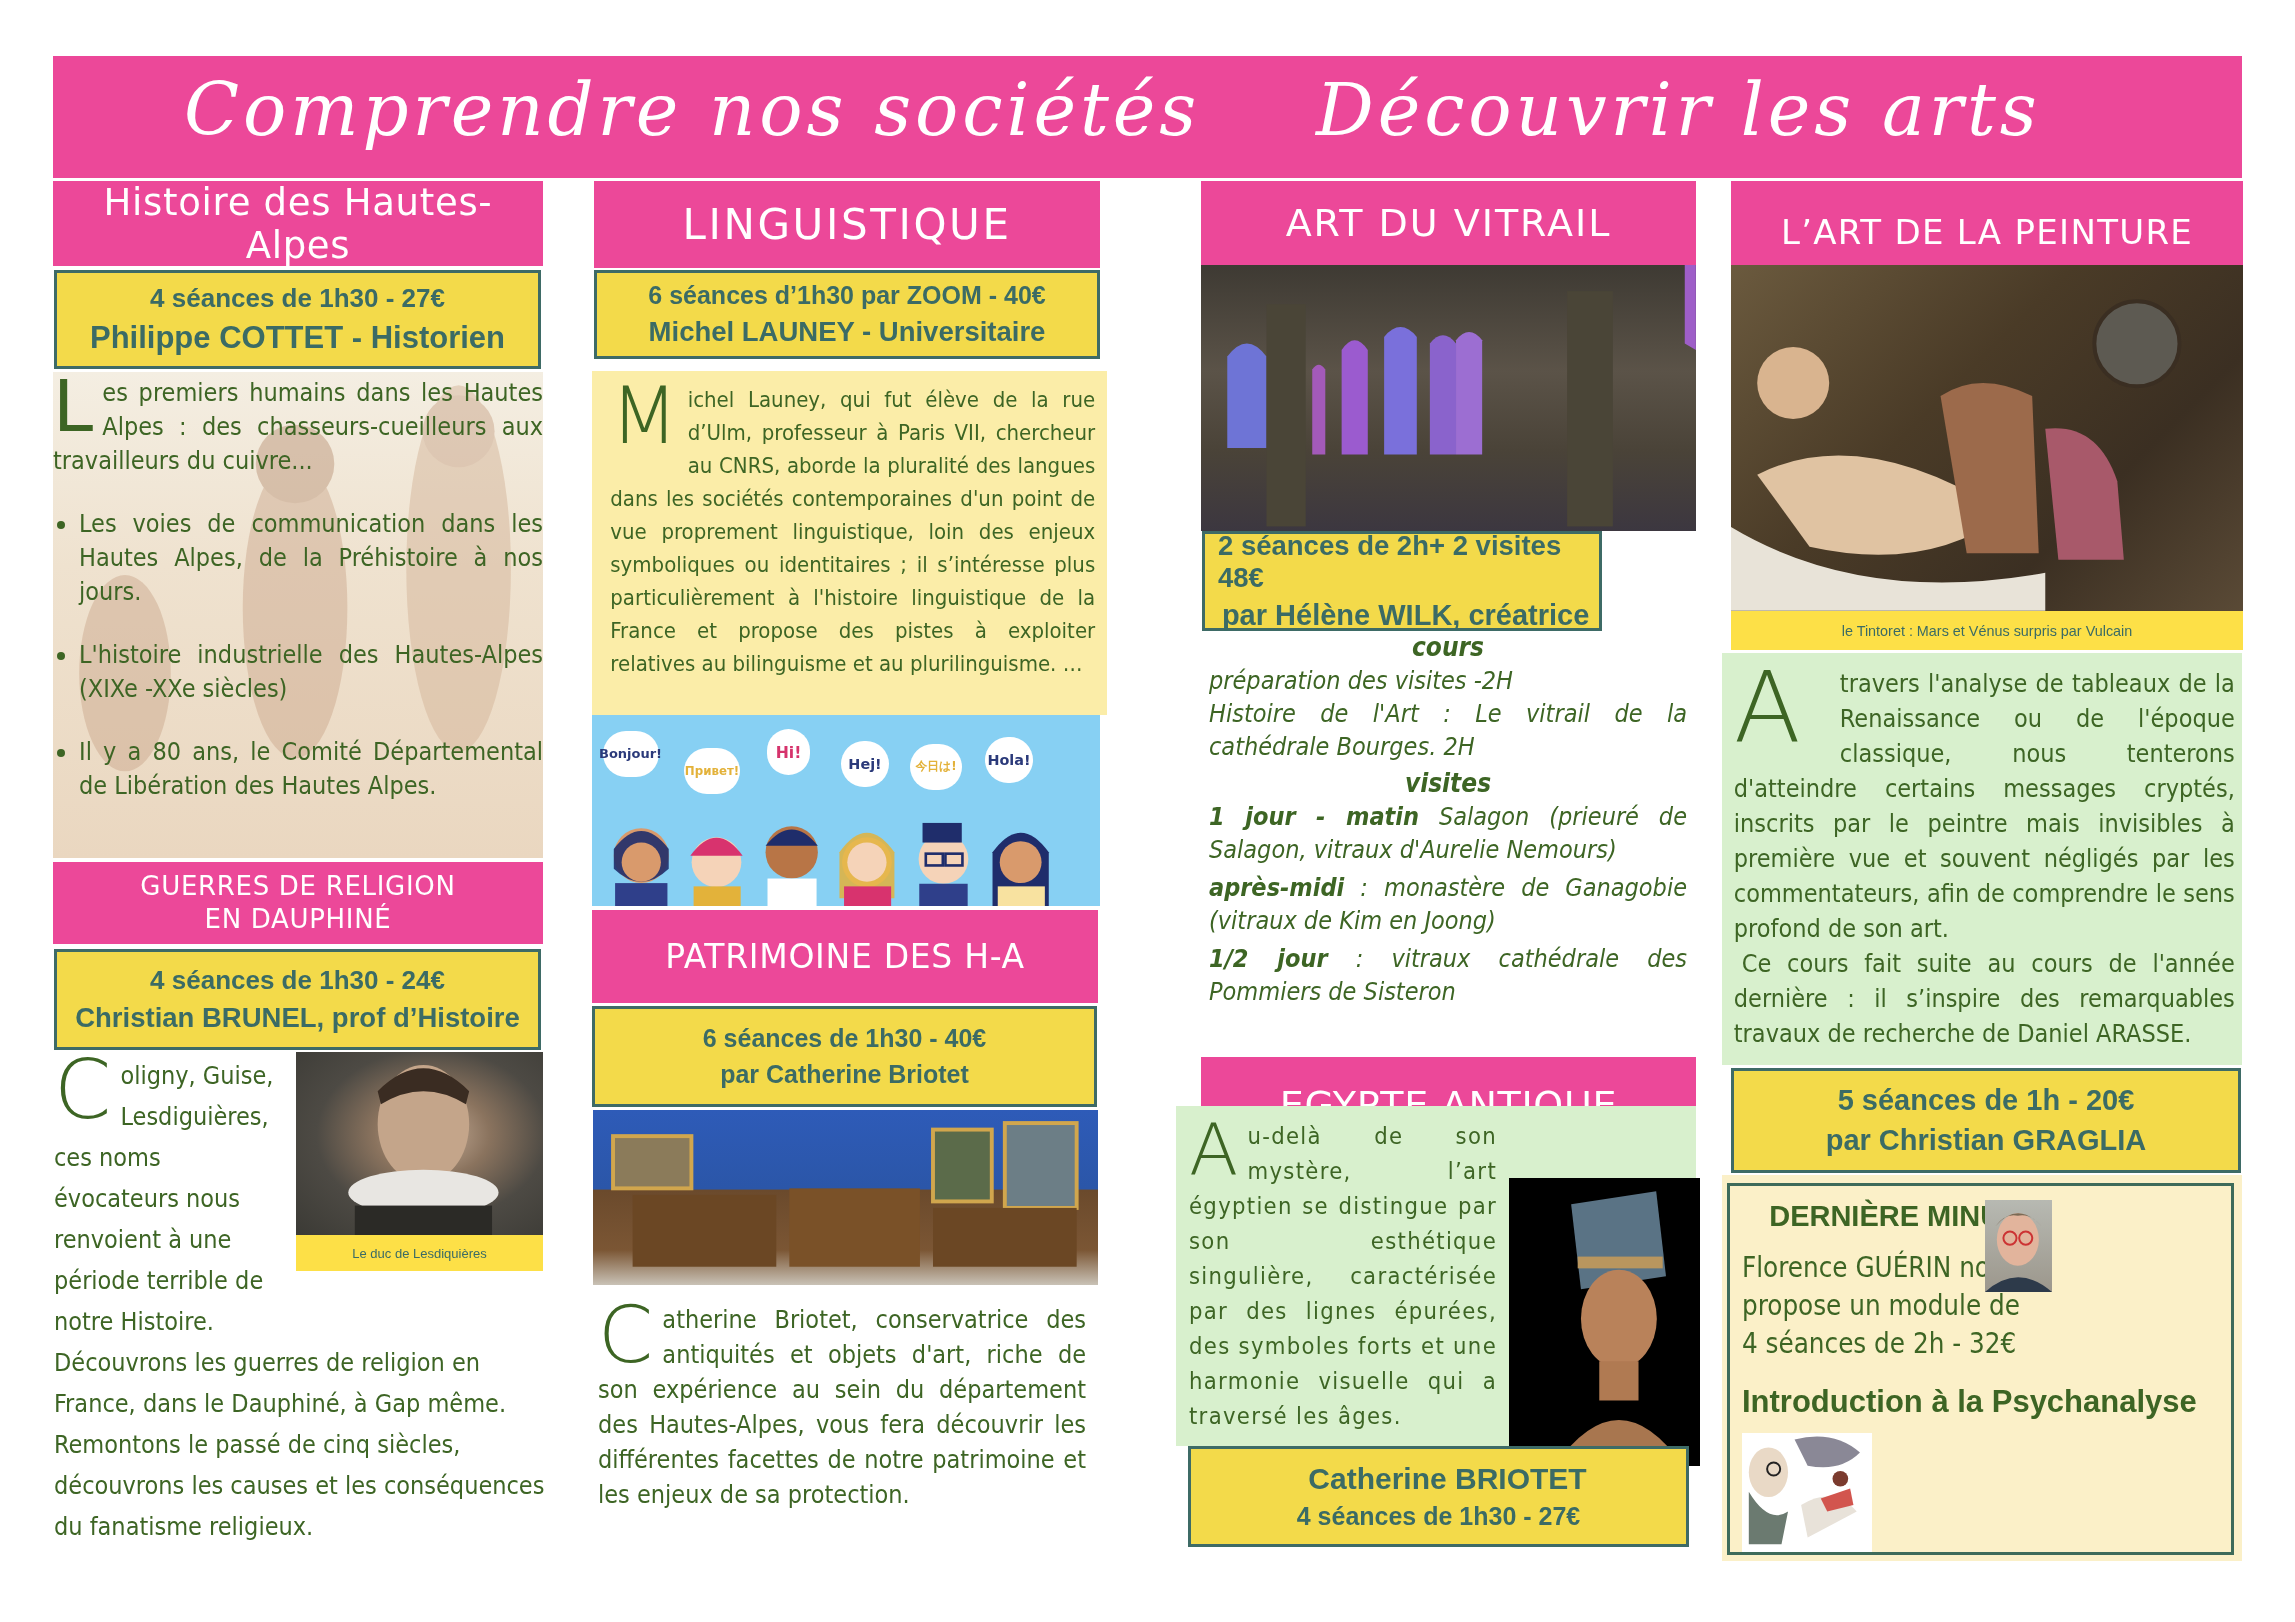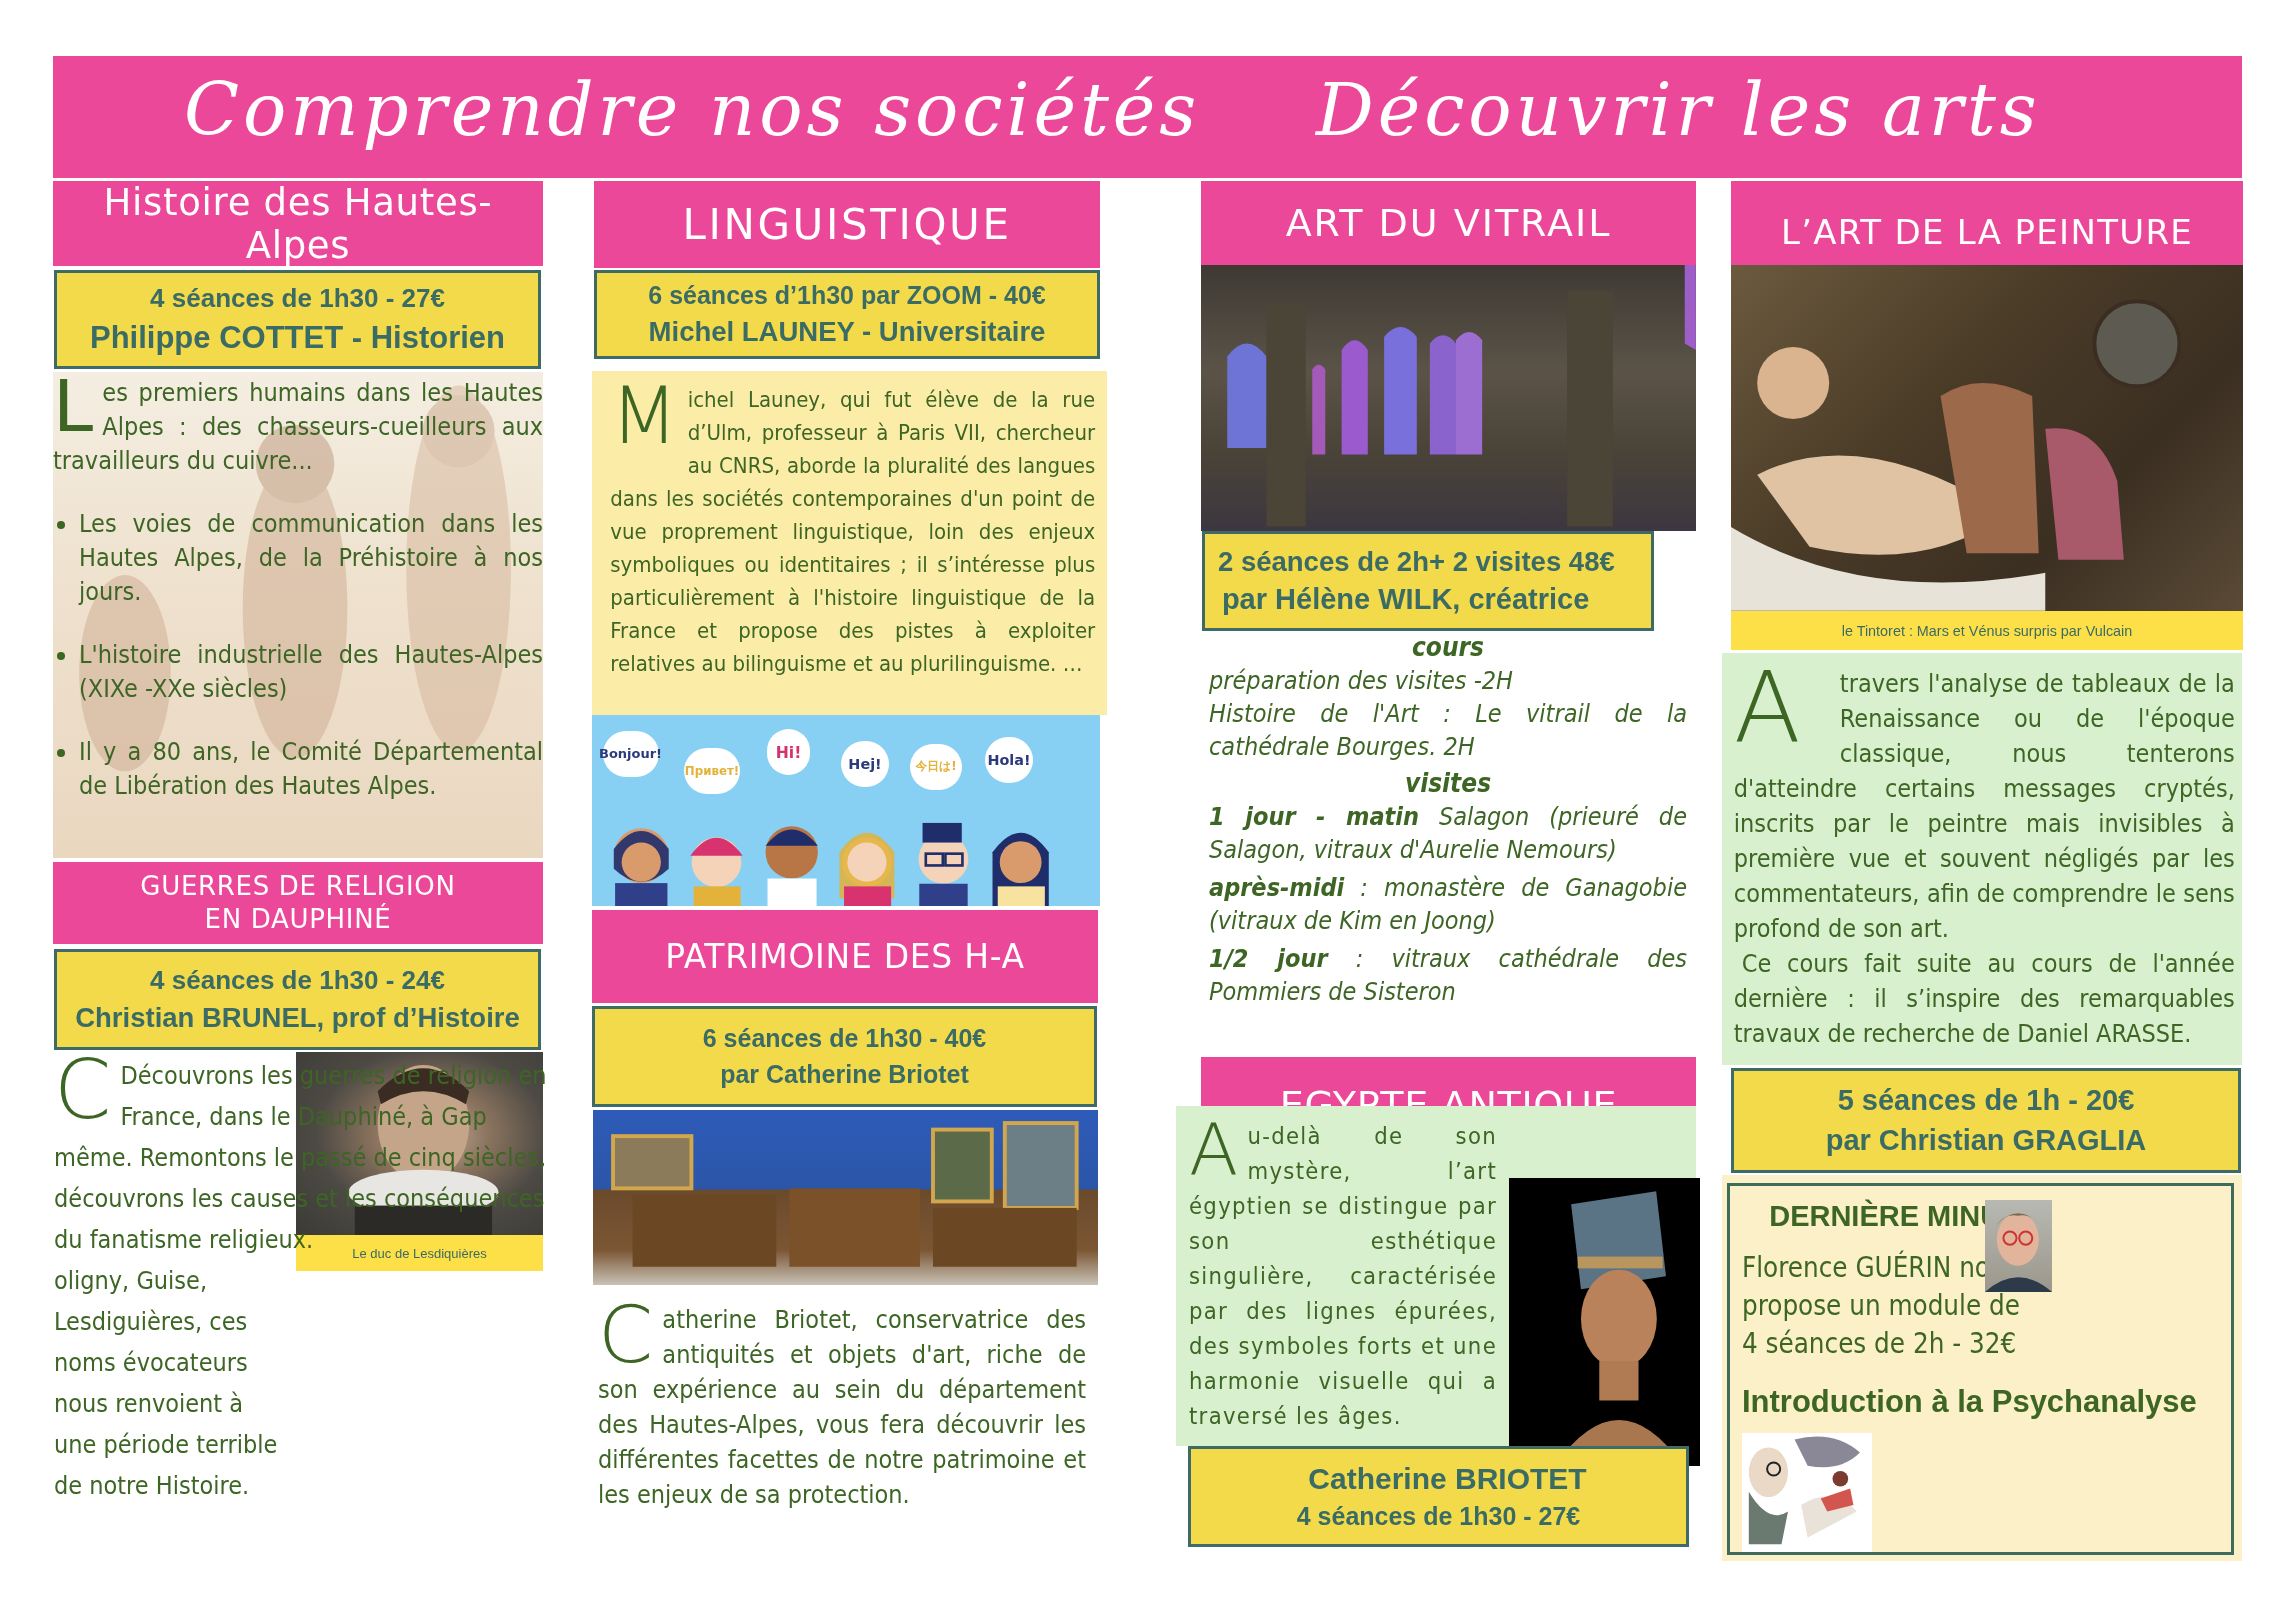--- a/index.html
+++ b/index.html
@@ -60,22 +60,22 @@
   <svg width="247" height="183" style="position:absolute;left:0;top:0" viewBox="0 0 378 280">
     <ellipse cx="195" cy="110" rx="70" ry="90" fill="#c4a58a"></ellipse>
     <path d="M125 60 Q195 -10 265 60 L260 80 Q195 40 130 80 Z" fill="#3a2c22"></path>
     <ellipse cx="195" cy="215" rx="115" ry="35" fill="#e8e6e2"></ellipse>
     <rect x="90" y="235" width="210" height="45" fill="#2b2a26"></rect>
   </svg>
 </div>
 <div class="abs caption" style="left:296px;top:1235px;width:247px;height:36px;font-size:13px;">Le duc de Lesdiquières</div>
 <div class="abs body-text" style="left:54px;top:1055px;width:497px;font-size:25px;line-height:41px;text-align:left;">
   <span class="dropcap" style="font-size:82px;font-weight:100;">C</span>
+  <div style="width:229px;">oligny, Guise, Lesdiguières, ces noms évocateurs nous renvoient à une période terrible de notre Histoire.</div>
   <div style="width:497px;">Découvrons les guerres de religion en France, dans le Dauphiné, à  Gap même. Remontons le passé de cinq siècles, découvrons les causes et les conséquences du fanatisme religieux.</div>
-  <div style="width:229px;">oligny, Guise, Lesdiguières, ces noms évocateurs nous renvoient à une période terrible de notre Histoire.</div>
 </div>
 
 <div class="abs green title" style="left:594px;top:181px;width:506px;height:87px;font-size:42px;letter-spacing:2.6px;">LINGUISTIQUE</div>
 <div class="abs yellow" style="left:594px;top:270px;width:506px;height:89px;">
   <div style="font-size:25px;">6 séances d’1h30 par ZOOM - 40€</div>
   <div style="font-size:27.5px;margin-top:6.5px;">Michel LAUNEY - Universitaire</div>
 </div>
 <div class="abs body-text" style="left:592px;top:371px;width:515px;height:344px;background:#fbeda8;padding:11.8px 11.8px 0 18.3px;font-size:22px;line-height:33px;">
   <span class="dropcap" style="font-size:79px;font-weight:100;">M</span>
   <span>ichel Launey, qui fut élève de la rue d’Ulm, professeur à Paris VII, chercheur au CNRS, aborde la pluralité des langues dans les sociétés contemporaines d'un point de vue proprement linguistique, loin des enjeux symboliques ou identitaires ; il s’intéresse plus particulièrement à l'histoire linguistique de la France et propose des pistes à exploiter relatives au bilinguisme et au plurilinguisme. …</span>
@@ -152,21 +152,21 @@
     <path d="M170 290 L170 160 Q180 145 190 160 L190 290Z" fill="#a35ab9"></path>
     <path d="M215 290 L215 130 Q235 100 255 130 L255 290Z" fill="#9b5bcf"></path>
     <path d="M280 290 L280 110 Q305 80 330 110 L330 290Z" fill="#7a70db"></path>
     <path d="M350 290 L350 120 Q370 95 390 120 L390 290Z" fill="#8a63cc"></path>
     <path d="M390 290 L390 115 Q410 90 430 115 L430 290Z" fill="#9c6ed2"></path>
     <path d="M740 0 L757 0 L757 130 L740 120Z" fill="#9e5ec8"></path>
     <rect x="100" y="60" width="60" height="340" fill="#4a4537"></rect>
     <rect x="560" y="40" width="70" height="360" fill="#4a4537"></rect>
   </svg>
 </div>
-<div class="abs yellow" style="left:1202px;top:531px;width:452px;height:100px;text-align:left;padding-left:13px;">
+<div class="abs yellow" style="left:1202px;top:531px;width:400px;height:100px;text-align:left;padding-left:13px;">
   <div style="font-size:27.5px;">2 séances de 2h+ 2 visites 48€</div>
   <div style="font-size:29px;margin-top:5.2px;padding-left:3.9px;">par Hélène WILK, créatrice</div>
 </div>
 <div class="abs body-text" style="left:1209px;top:631px;width:478px;font-size:25px;line-height:33px;font-style:italic;">
   <div style="text-align:center;font-weight:bold;font-size:26px;">cours</div>
   <div>préparation des visites -2H</div>
   <div>Histoire de l'Art : Le vitrail de la cathédrale Bourges. 2H</div>
   <div style="text-align:center;font-weight:bold;font-size:26px;margin-top:3.9px;">visites</div>
   <div><b>1 jour - matin</b><span> Salagon (prieuré de Salagon, vitraux d'Aurelie Nemours)</span></div>
   <div style="margin-top:5.2px;"><b>après-midi</b><span> : monastère de Ganagobie (vitraux de Kim en Joong)</span></div>

